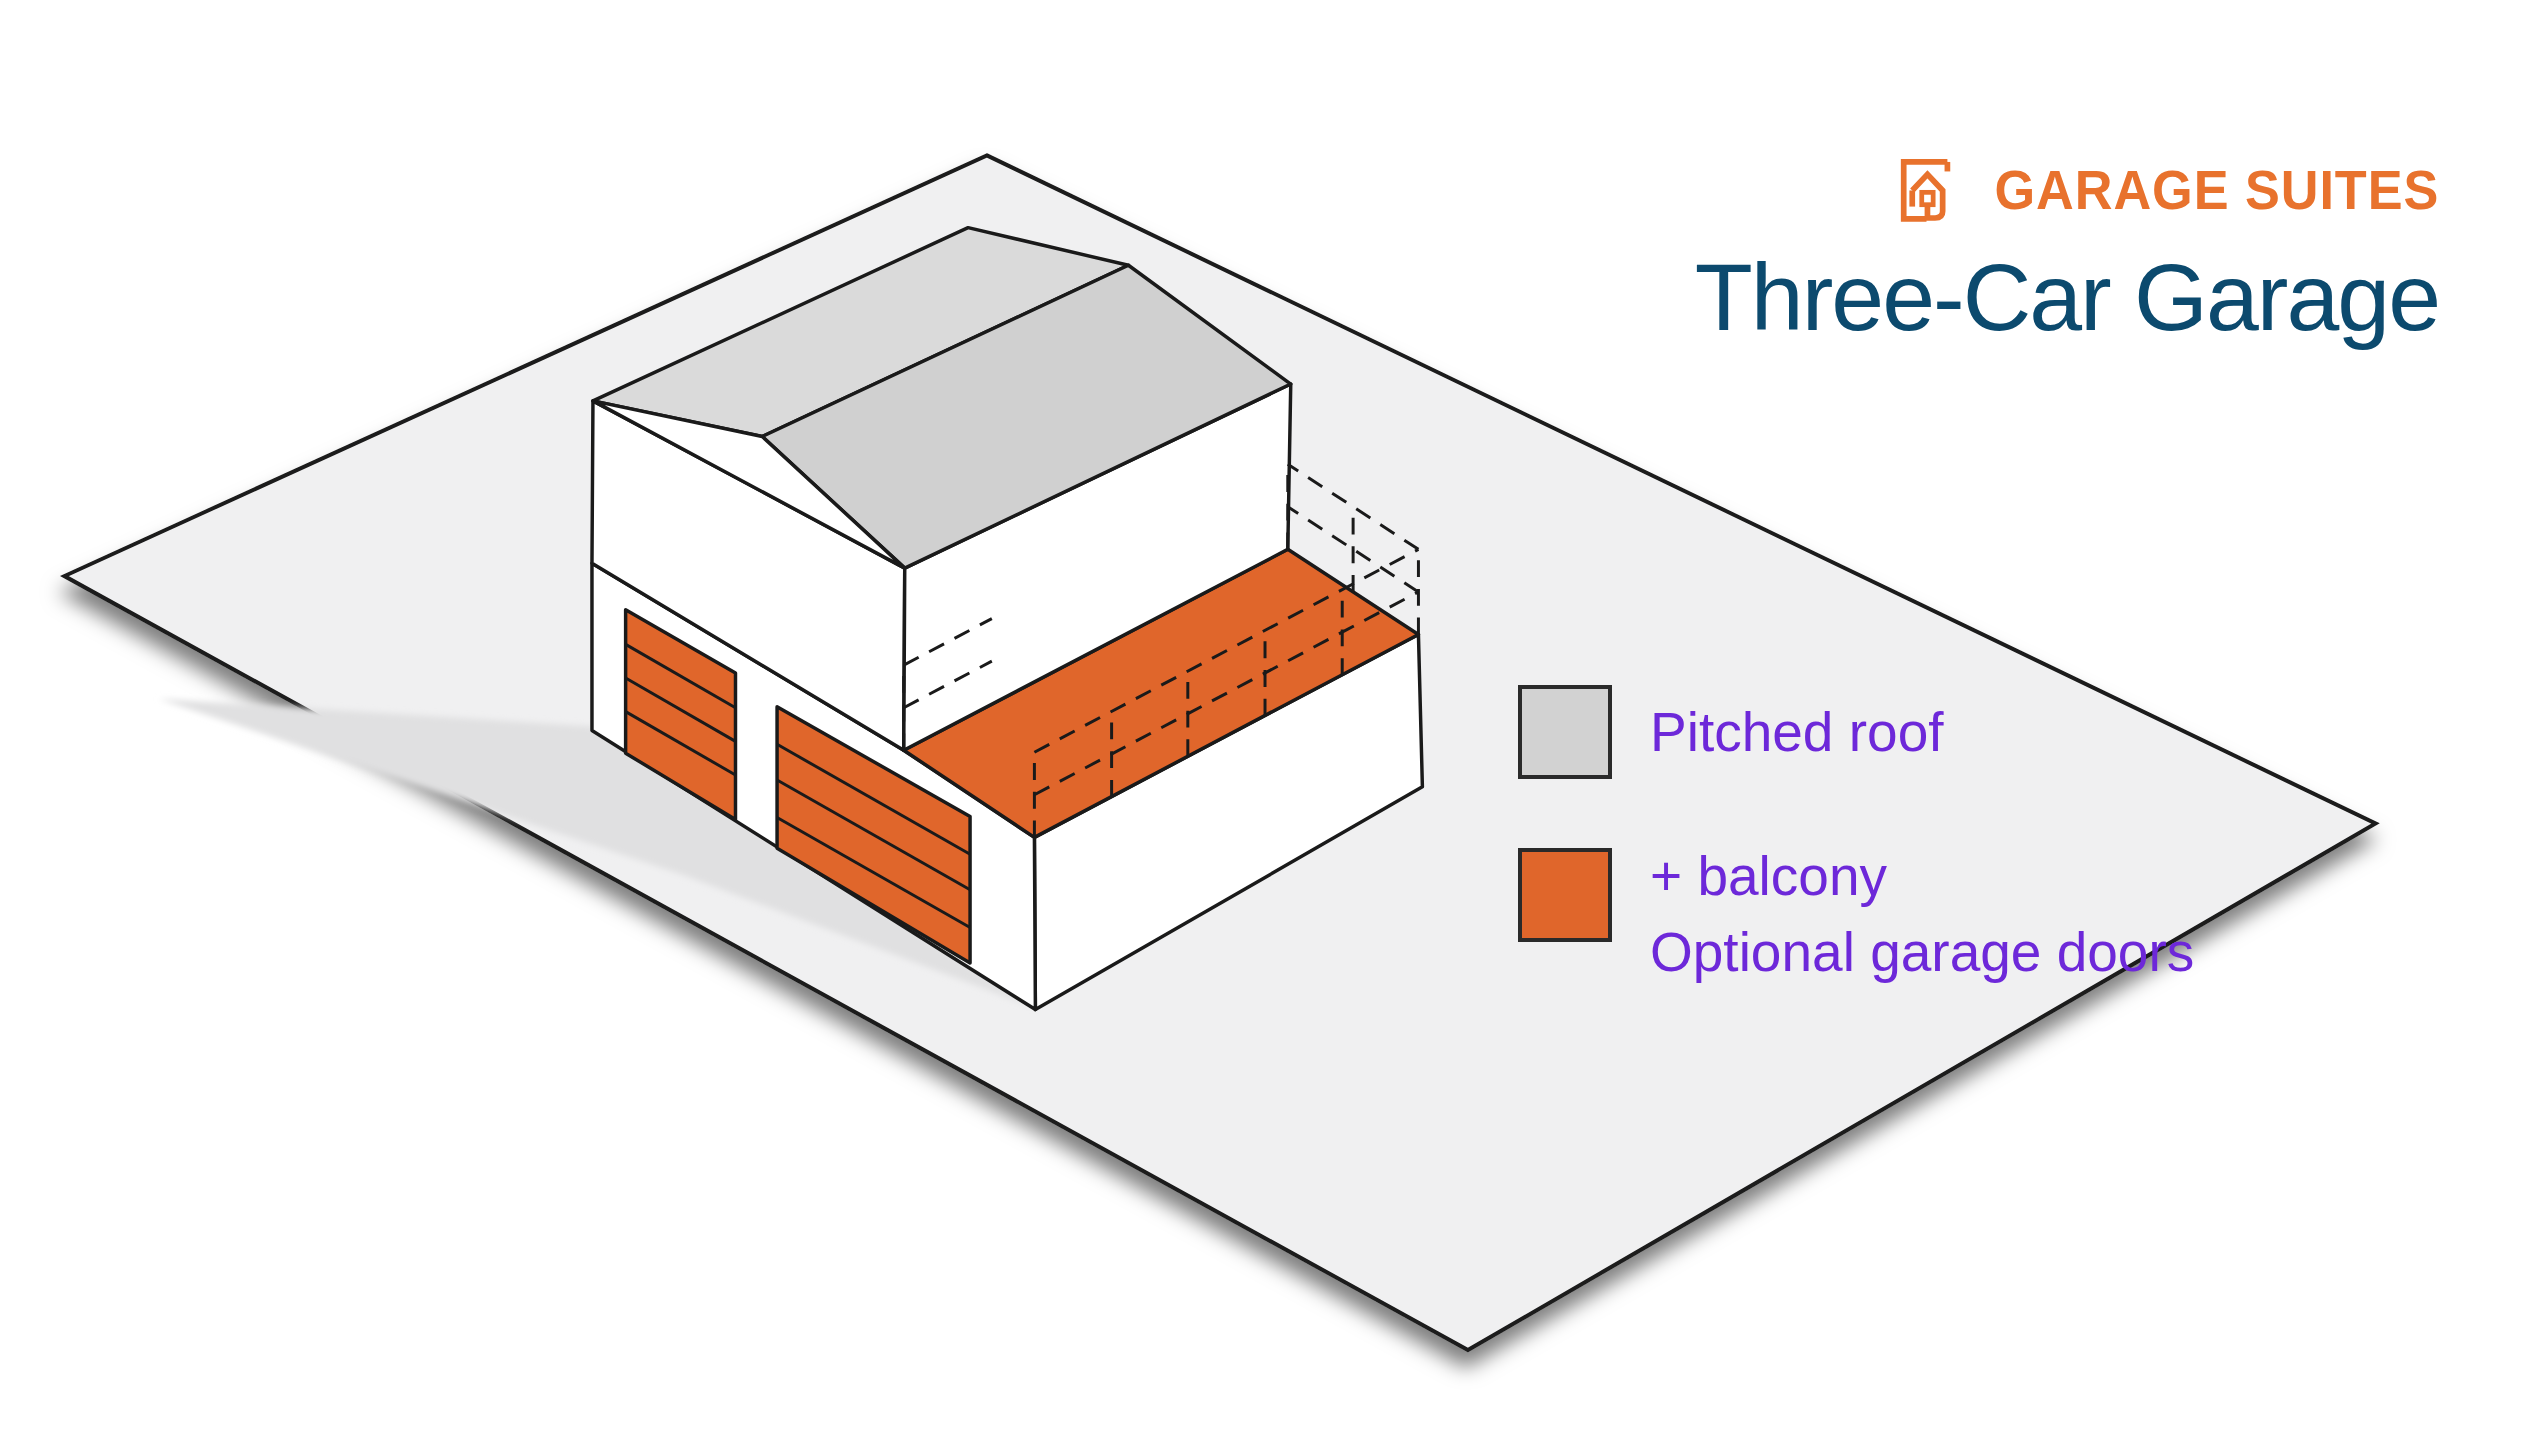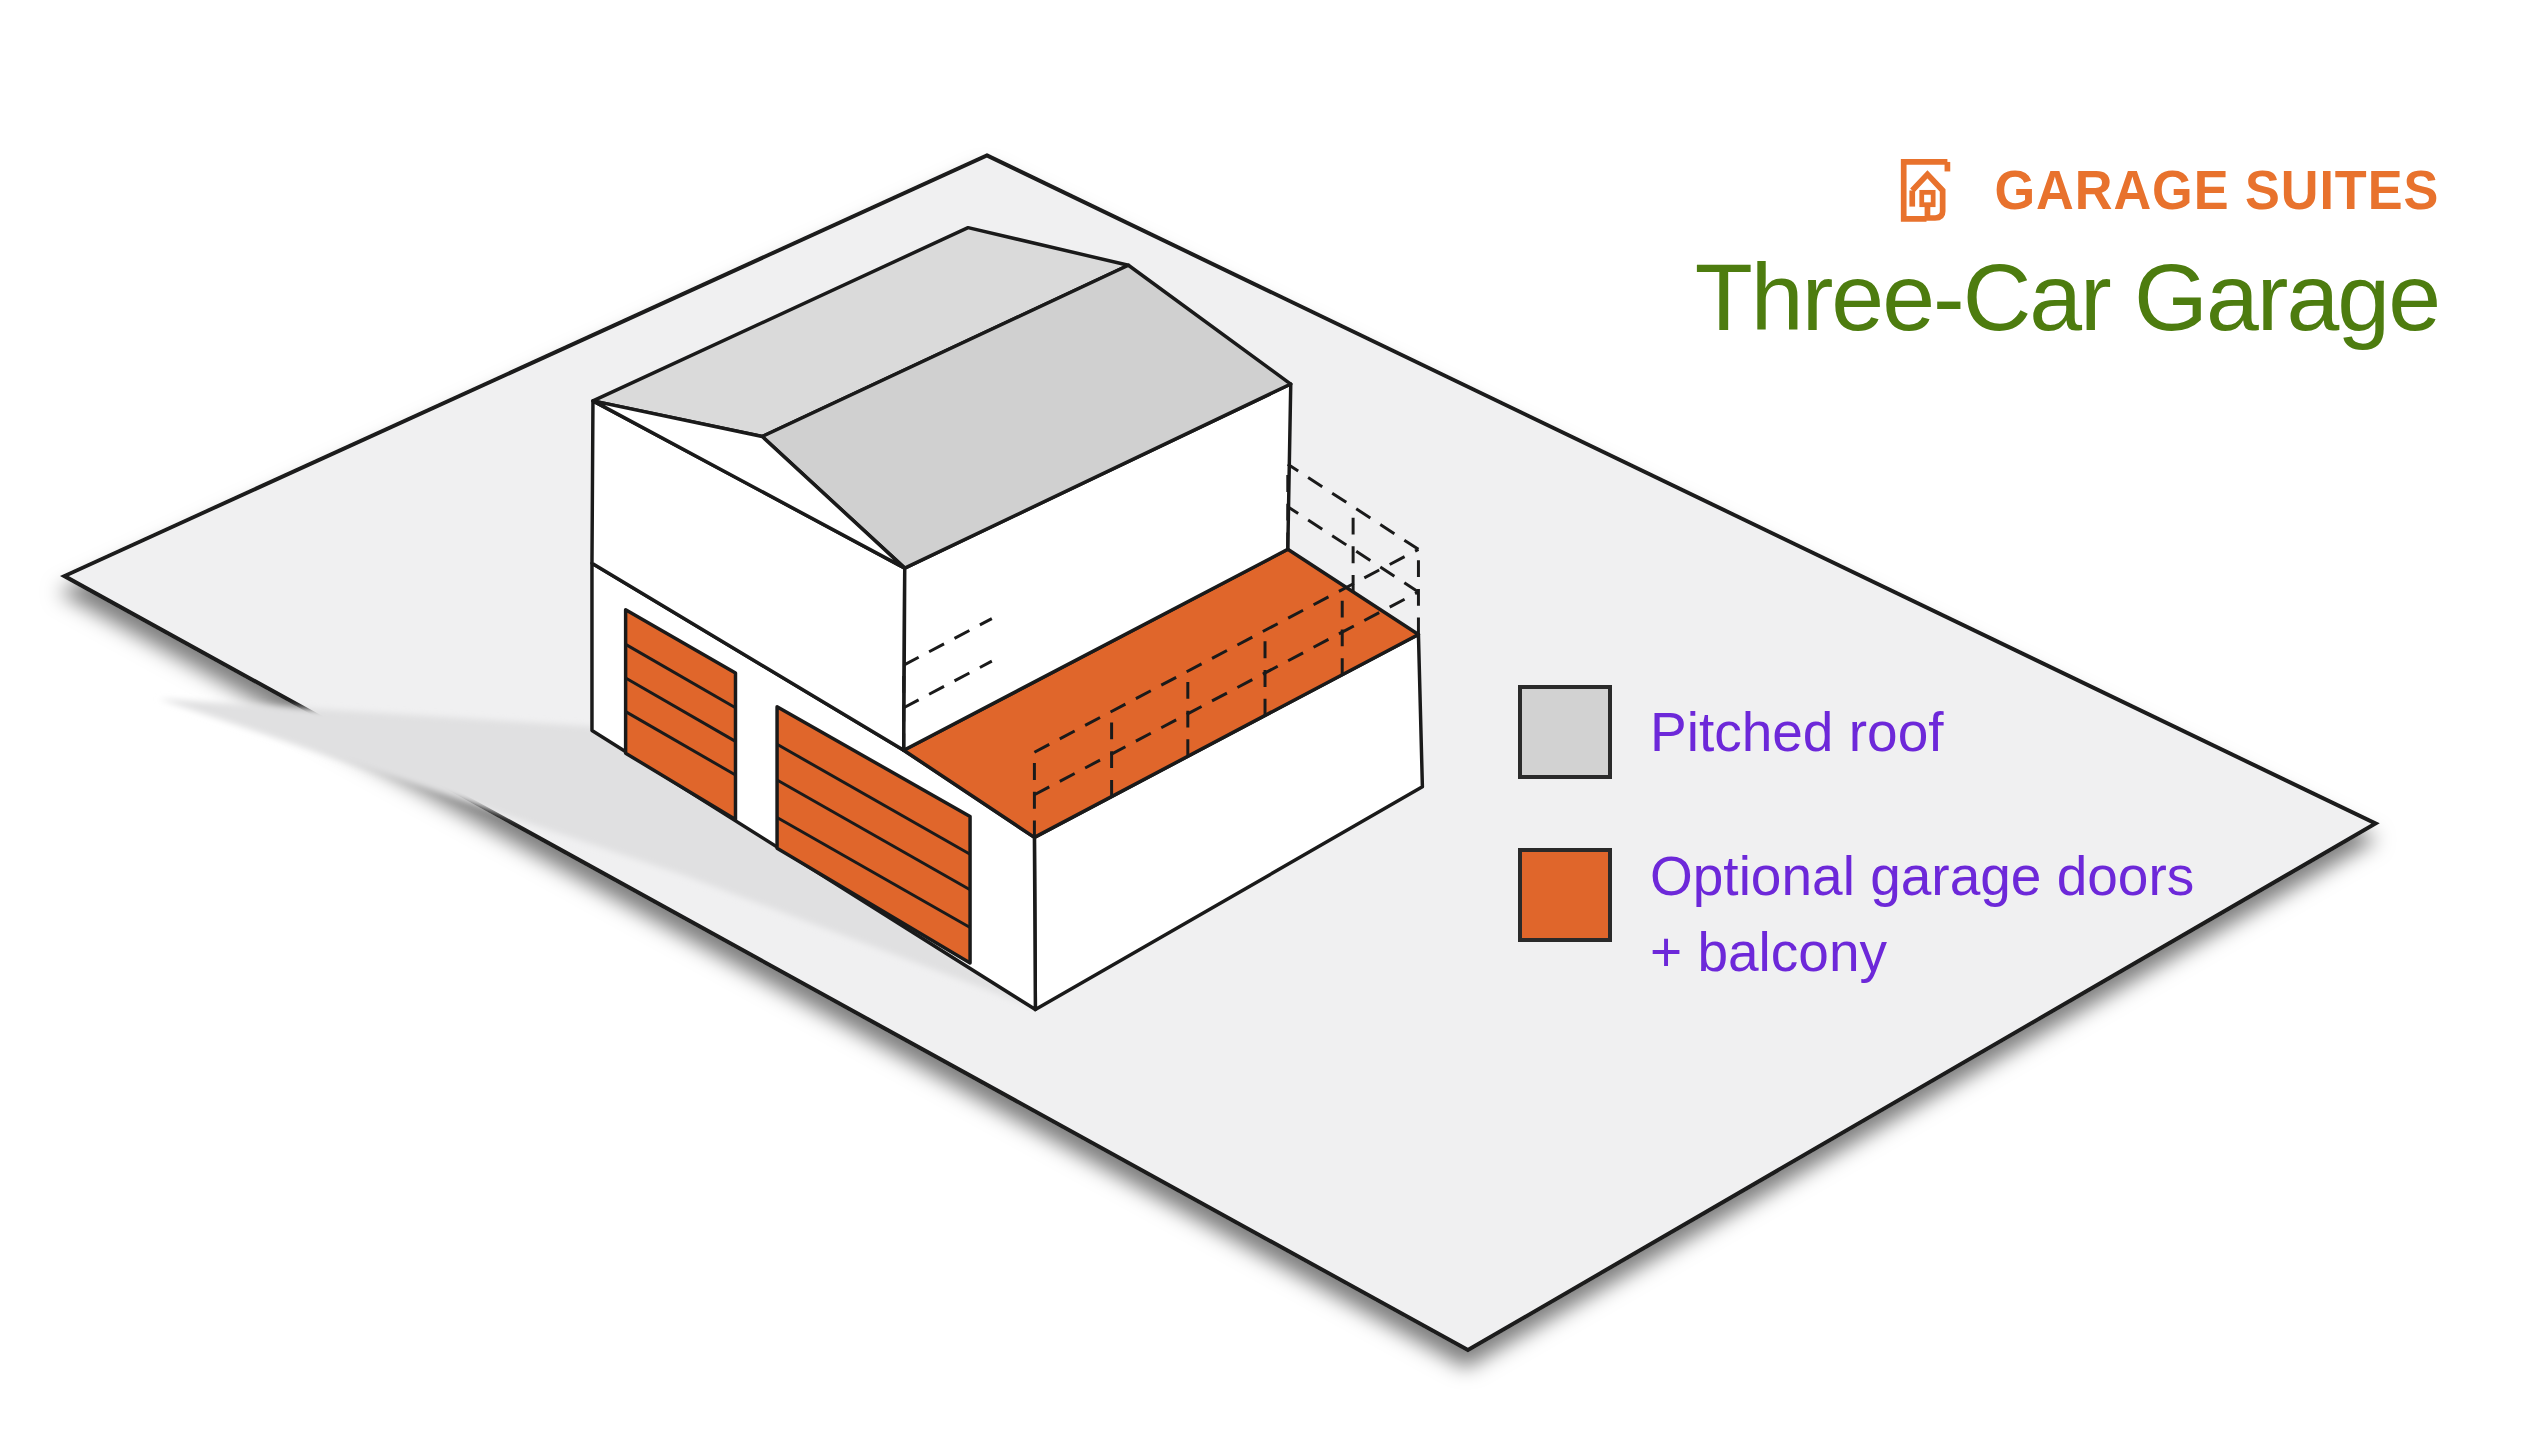--- a/index.html
+++ b/index.html
@@ -19,21 +19,21 @@
   .brand-row{display:flex;align-items:center;gap:16px;}
   .brand-text{
     font-size:55px;font-weight:bold;
     letter-spacing:1px;
     transform:scaleX(0.95);transform-origin:right center;
     white-space:nowrap;
   }
   .title-text{
     margin-top:18px;
     font-size:95px;font-weight:400;
-    letter-spacing:-2px;color:#4d7c0f;
+    letter-spacing:-2px;color:#0c4a6e;
     white-space:nowrap;
   }
   .legend{position:absolute;left:1518px;top:685px;width:891px;}
   .legend-item{position:absolute;left:0;display:flex;gap:38px;}
   .legend-item.item-0{top:0;align-items:center;}
   .legend-item.item-1{top:163px;align-items:flex-start;}
   .swatch{
     width:94px;height:94px;flex:0 0 94px;
     border:4px solid #2a2a2a;box-sizing:border-box;
   }
@@ -134,20 +134,20 @@
   <div class="legend">
     <div class="legend-item item-0">
       <div class="swatch" style="background:#D2D2D2;"></div>
       <div class="legend-label">
         <div>Pitched roof</div>
       </div>
     </div>
     <div class="legend-item item-1">
       <div class="swatch" style="background:#E0662B;"></div>
       <div class="legend-label">
+        <div>+ balcony</div>
         <div>Optional garage doors</div>
-        <div>+ balcony</div>
       </div>
     </div>
   </div>
 
 </div>
 
 
 </body></html>

